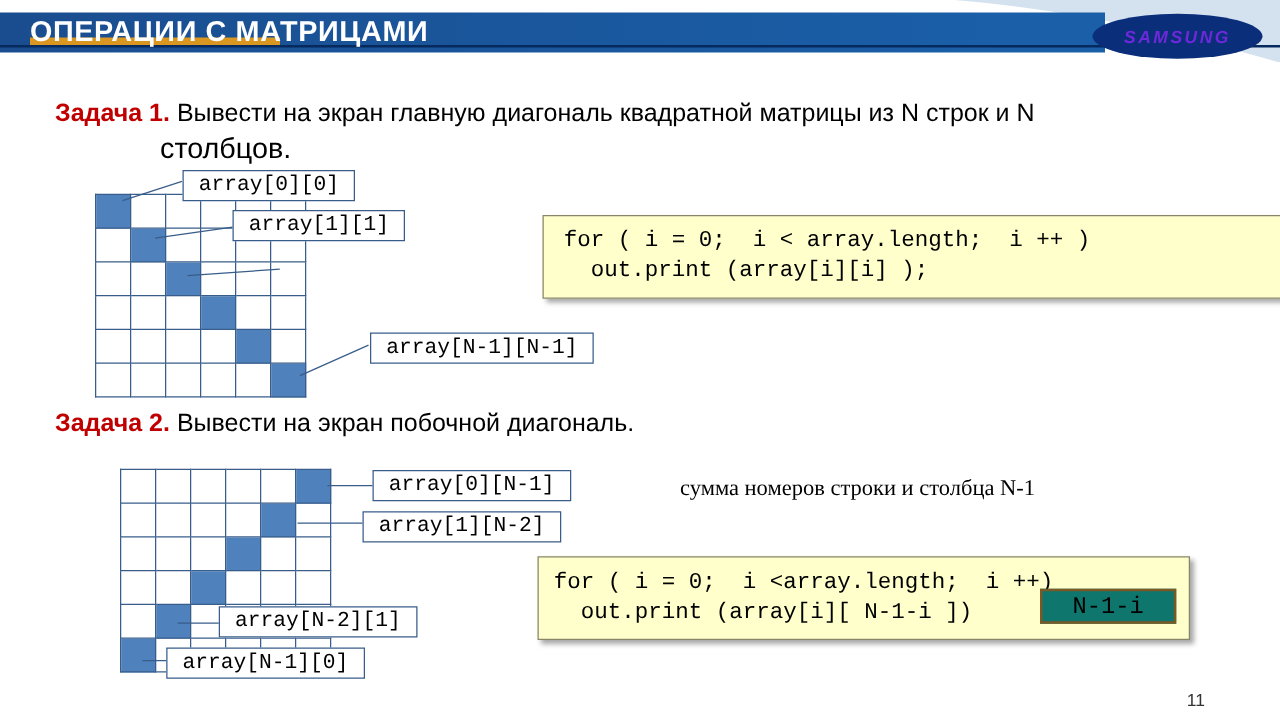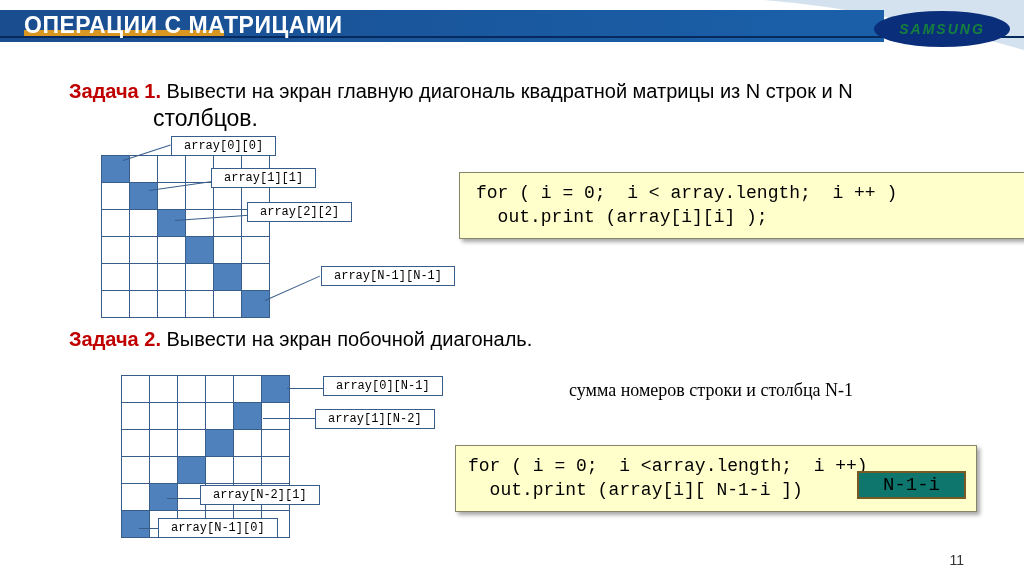--- a/index.html
+++ b/index.html
@@ -6,36 +6,36 @@
   body { width: 1024px; height: 574px; font-family: Arial, sans-serif; background: #fff; position: relative; overflow: hidden; }
   
   .header { position: relative; height: 50px; }
   .title-bar { position: absolute; top: 10px; left: 0; right: 0; height: 36px; }
   .title-text { position: absolute; left: 24px; top: 2px; color: #fff; font-size: 23px; font-weight: bold; letter-spacing: 0.5px; z-index: 3; }
   .blue-band { position: absolute; top: 0; left: 0; right: 140px; height: 32px; background: linear-gradient(to right, #1a4d8f 0%, #1a5fa8 90%); z-index: 1; }
   .orange-tab { position: absolute; top: 30px; left: 24px; width: 200px; height: 6px; background: #d99621; z-index: 2; }
   .blue-line { position: absolute; top: 36px; left: 0; right: 0; height: 2px; background: #072a5e; z-index: 2; }
   .samsung-oval { position: absolute; right: 12px; top: 0; width: 140px; height: 38px; z-index: 3; display:flex; align-items:center; justify-content:center; }
   .samsung-oval svg { width: 140px; height: 38px; }
-  .samsung-text { position: absolute; color: #15803d; font-size: 14px; font-weight: bold; letter-spacing: 2px; font-style: italic; }
+  .samsung-text { position: absolute; color: #6d28d9; font-size: 14px; font-weight: bold; letter-spacing: 2px; font-style: italic; }
   .corner-swoosh { position: absolute; right:0; top:0; width: 260px; height: 50px; z-index:0; opacity:0.18; }
   
-  .content { position: absolute; top: 60px; left: 0; right: 0; bottom: 0; margin-left: 25px; }
+  .content { position: absolute; top: 60px; left: 0; right: 0; bottom: 0; }
   
   .task1-text { position: absolute; top: 20px; left: 44px; font-size: 20px; }
   .task-num { color: #c00000; font-weight: bold; }
   .task1-line2 { position: absolute; top: 45px; left: 128px; font-size: 23px; }
   
   .matrix { border-collapse: collapse; }
   .matrix td { width: 28px; height: 27px; border: 1px solid #385d8a; background: #fff; }
   .matrix td.filled { background: #4f81bd; }
   .matrix1 { position: absolute; top: 95px; left: 76px; }
   .matrix2 { position: absolute; top: 315px; left: 96px; }
   
-  .callout { position: absolute; background: #fff; border: 1px solid #385d8a; font-family: "Courier New", monospace; font-size: 12px; padding: 2px 12px; white-space: nowrap; }
+  .callout { position: absolute; background: #fff; border: 1px solid #385d8a; font-family: "Courier New", monospace; font-size: 17px; padding: 2px 12px; white-space: nowrap; }
   
   .c1 { top: 76px;  left: 146px; }
   .c2 { top: 108px; left: 186px; }
   .c3 { top: 142px; left: 222px; }
   .c4 { top: 206px; left: 296px; }
   
   .c5 { top: 316px; left: 298px; }
   .c6 { top: 349px; left: 290px; }
   .c7 { top: 425px; left: 175px; }
   .c8 { top: 458px; left: 133px; }
@@ -136,21 +136,20 @@
           <td class="filled"></td>
         </tr>
   </tbody>
     </table>
 
   <div class="leader" style="top:100px; left:98px; width:50px; transform:rotate(-18deg);"></div>
   <div class="callout c1">array[0][0]</div>
   <div class="leader" style="top:130px; left:124px; width:64px; transform:rotate(-8deg);"></div>
   <div class="callout c2">array[1][1]</div>
   <div class="leader" style="top:160px; left:150px; width:74px; transform:rotate(-4deg);"></div>
-  <div class="callout c3">array[2][2]</div>
   <div class="leader" style="top:240px; left:240px; width:60px; transform:rotate(-24deg);"></div>
   <div class="callout c4">array[N-1][N-1]</div>
 
   <div class="codebox code1"><span>for ( i = 0;  i &lt; array.length;  i ++ )</span>
 <span>  out.print (array[i][i] );</span></div>
 
   <div class="task2-text">
     <span class="task-num">Задача 2.</span><span> Вывести на экран побочной диагональ.</span>
   </div>
 

